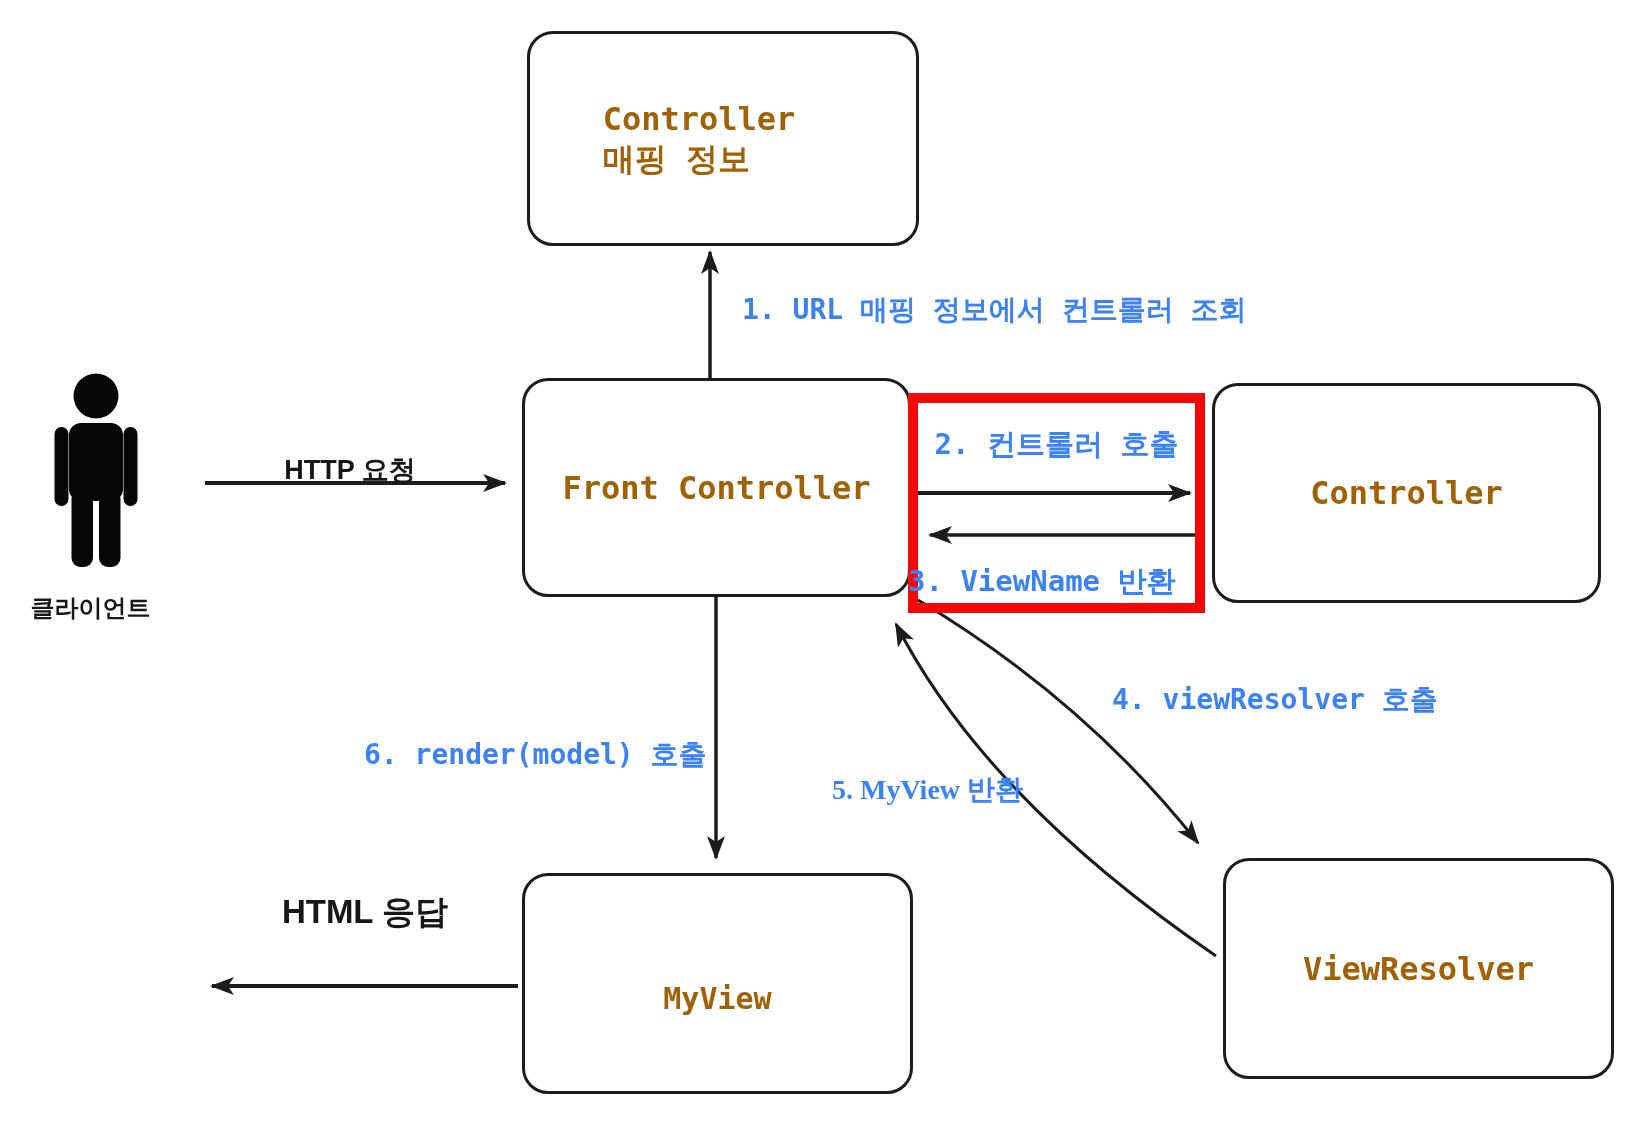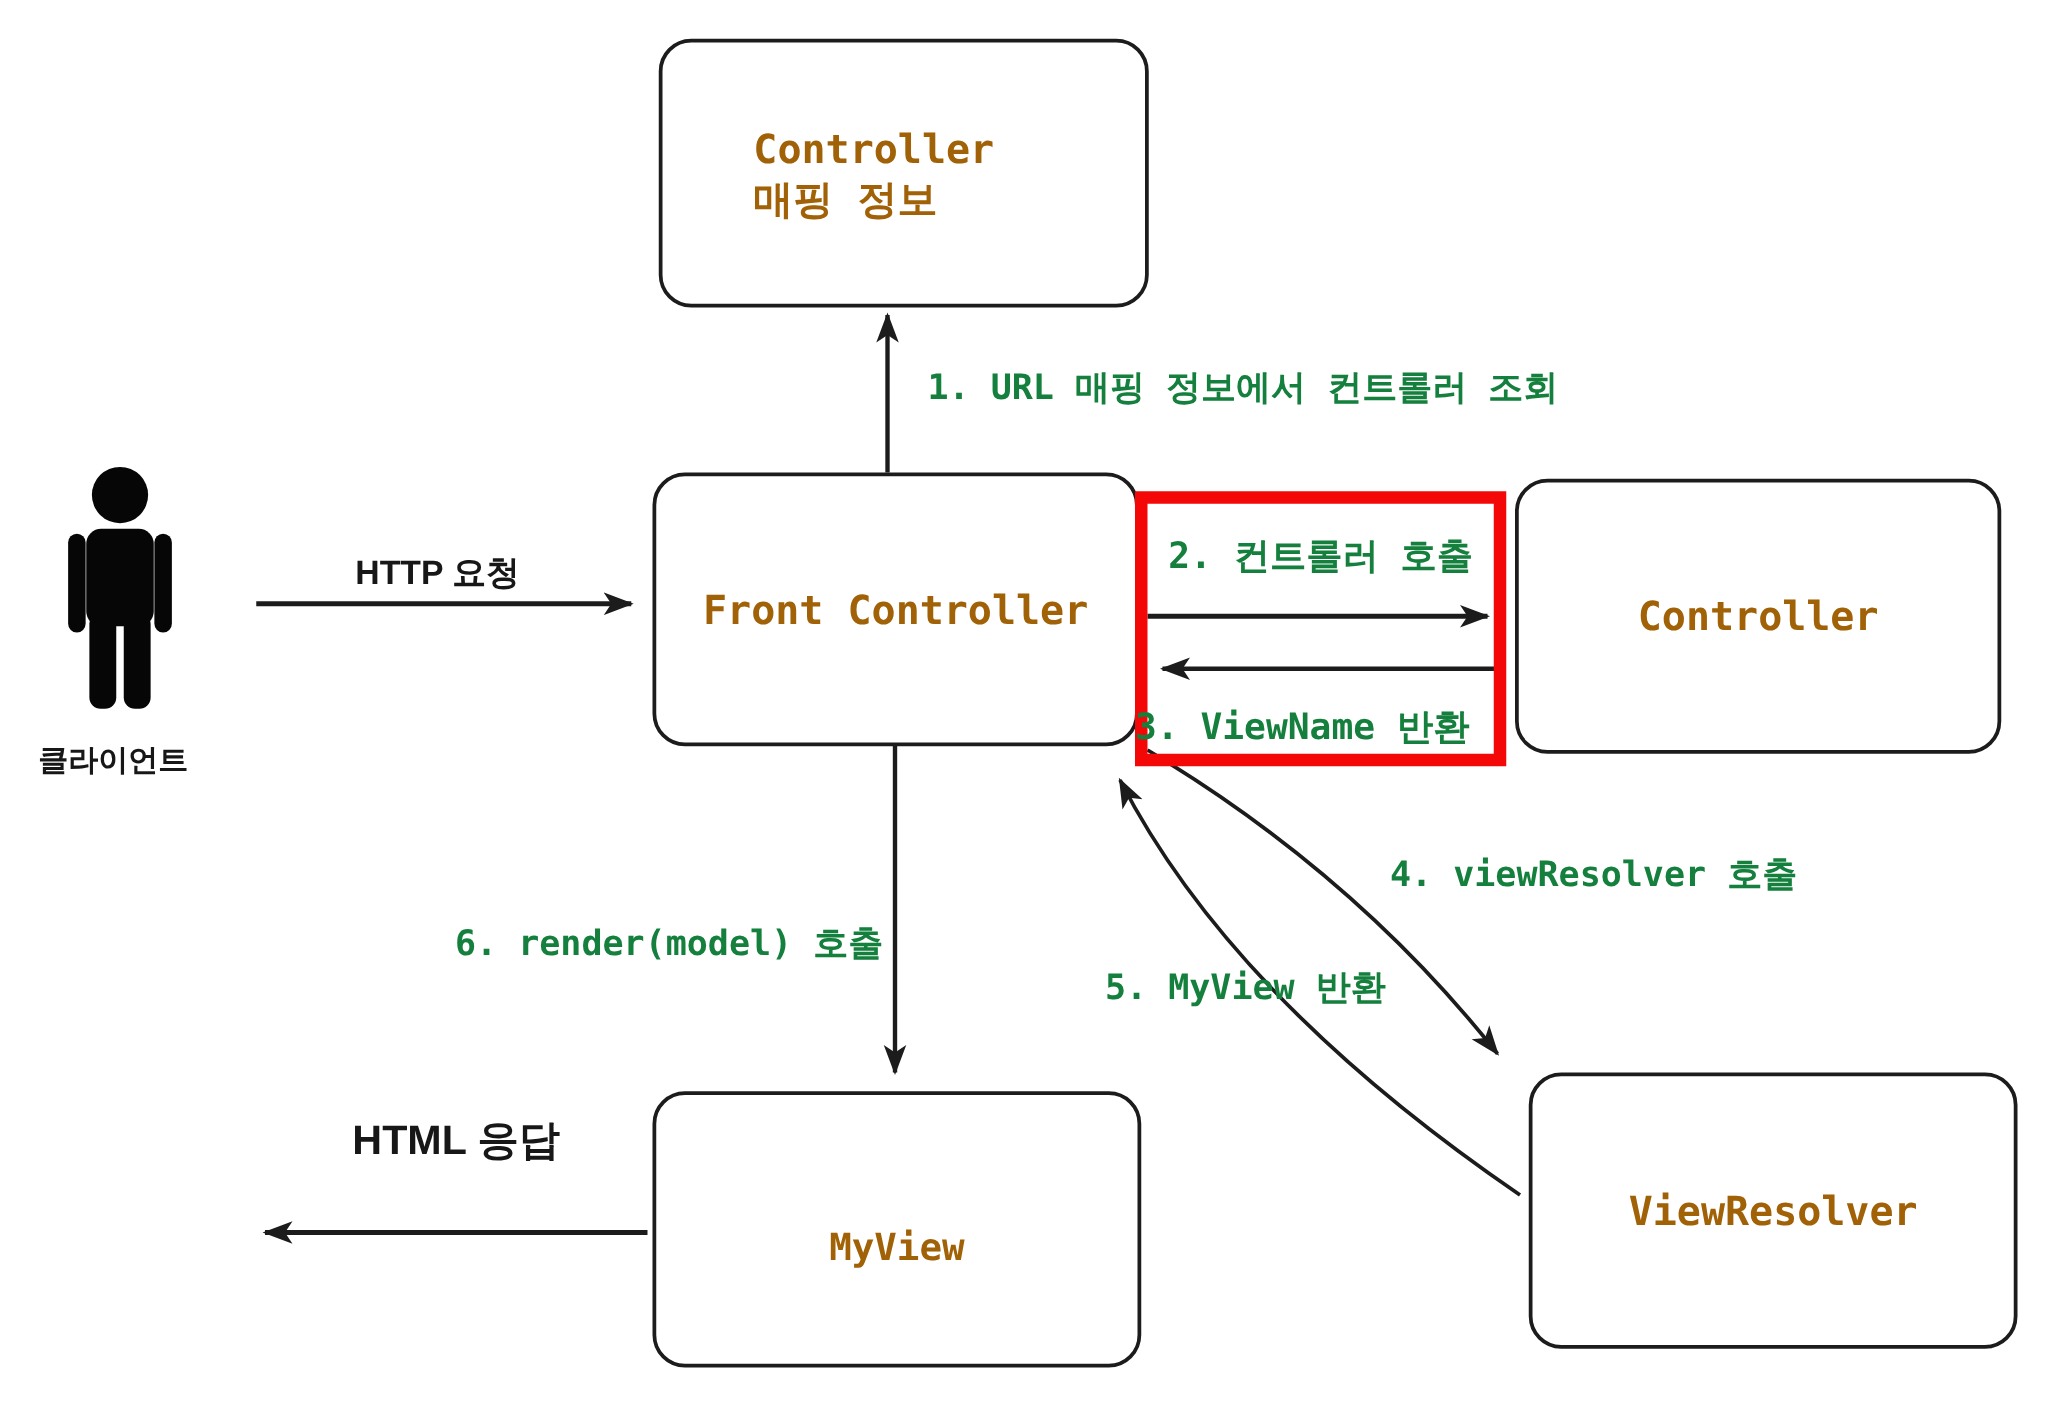--- a/index.html
+++ b/index.html
@@ -12,21 +12,21 @@
     position:absolute;z-index:2;background:#ffffff;
     border:3px solid #1c1c1c;border-radius:26px;
     display:flex;align-items:center;justify-content:center;
     color:#a16207;font-weight:700;
   }
   .node .lbl{font-family:"DejaVu Sans Mono", monospace;}
   .two-line{text-align:left;transform:translateX(-24px);line-height:40px;font-size:32px;}
   .fs32{font-size:32px;}
   .fs30{font-size:30px;margin-top:30px;}
   .step{
-    position:absolute;z-index:4;color:#15803d;font-weight:700;
+    position:absolute;z-index:4;color:#3b82f6;font-weight:700;
     font-size:28px;line-height:32px;white-space:nowrap;
     font-family:"DejaVu Sans Mono", monospace;
   }
   .sanslbl{
     position:absolute;z-index:4;color:#171717;font-weight:700;
     font-family:"Liberation Sans", sans-serif;white-space:nowrap;text-align:center;
   }
   .highlight{
     position:absolute;z-index:3;left:908px;top:393px;width:297px;height:220px;
     border:10px solid #f40707;box-sizing:border-box;background:transparent;
@@ -83,29 +83,29 @@
   </div>
 
   <div class="node" style="left:522px;top:873px;width:385px;height:215px;">
     <span class="lbl fs30">MyView</span>
   </div>
 
   <div class="highlight"></div>
 
   <div class="sanslbl" style="left:18px;top:592px;width:145px;font-size:24px;">클라이언트</div>
 
-  <div class="sanslbl" style="left:250px;top:440px;width:200px;font-size:27px;">HTTP 요청</div>
+  <div class="sanslbl" style="left:250px;top:452px;width:200px;font-size:27px;">HTTP 요청</div>
 
   <div class="step" style="left:742px;top:294px;">1. URL 매핑 정보에서 컨트롤러 조회</div>
 
   <div class="step" style="left:908px;top:428px;width:297px;text-align:center;font-size:29px;">2. 컨트롤러 호출</div>
 
   <div class="step" style="left:908px;top:565px;width:297px;font-size:29px;">3. ViewName 반환</div>
 
   <div class="step" style="left:1112px;top:684px;">4. viewResolver 호출</div>
 
-  <div class="step" style="left:884px;top:774px;">5. MyView 반환</div>
+  <div class="step" style="left:832px;top:774px;font-family:Liberation Serif, serif;">5. MyView 반환</div>
 
   <div class="step" style="left:364px;top:739px;">6. render(model) 호출</div>
 
   <div class="sanslbl" style="left:265px;top:890px;width:200px;font-size:33px;">HTML 응답</div>
 
 </div>
 
 </body></html>

